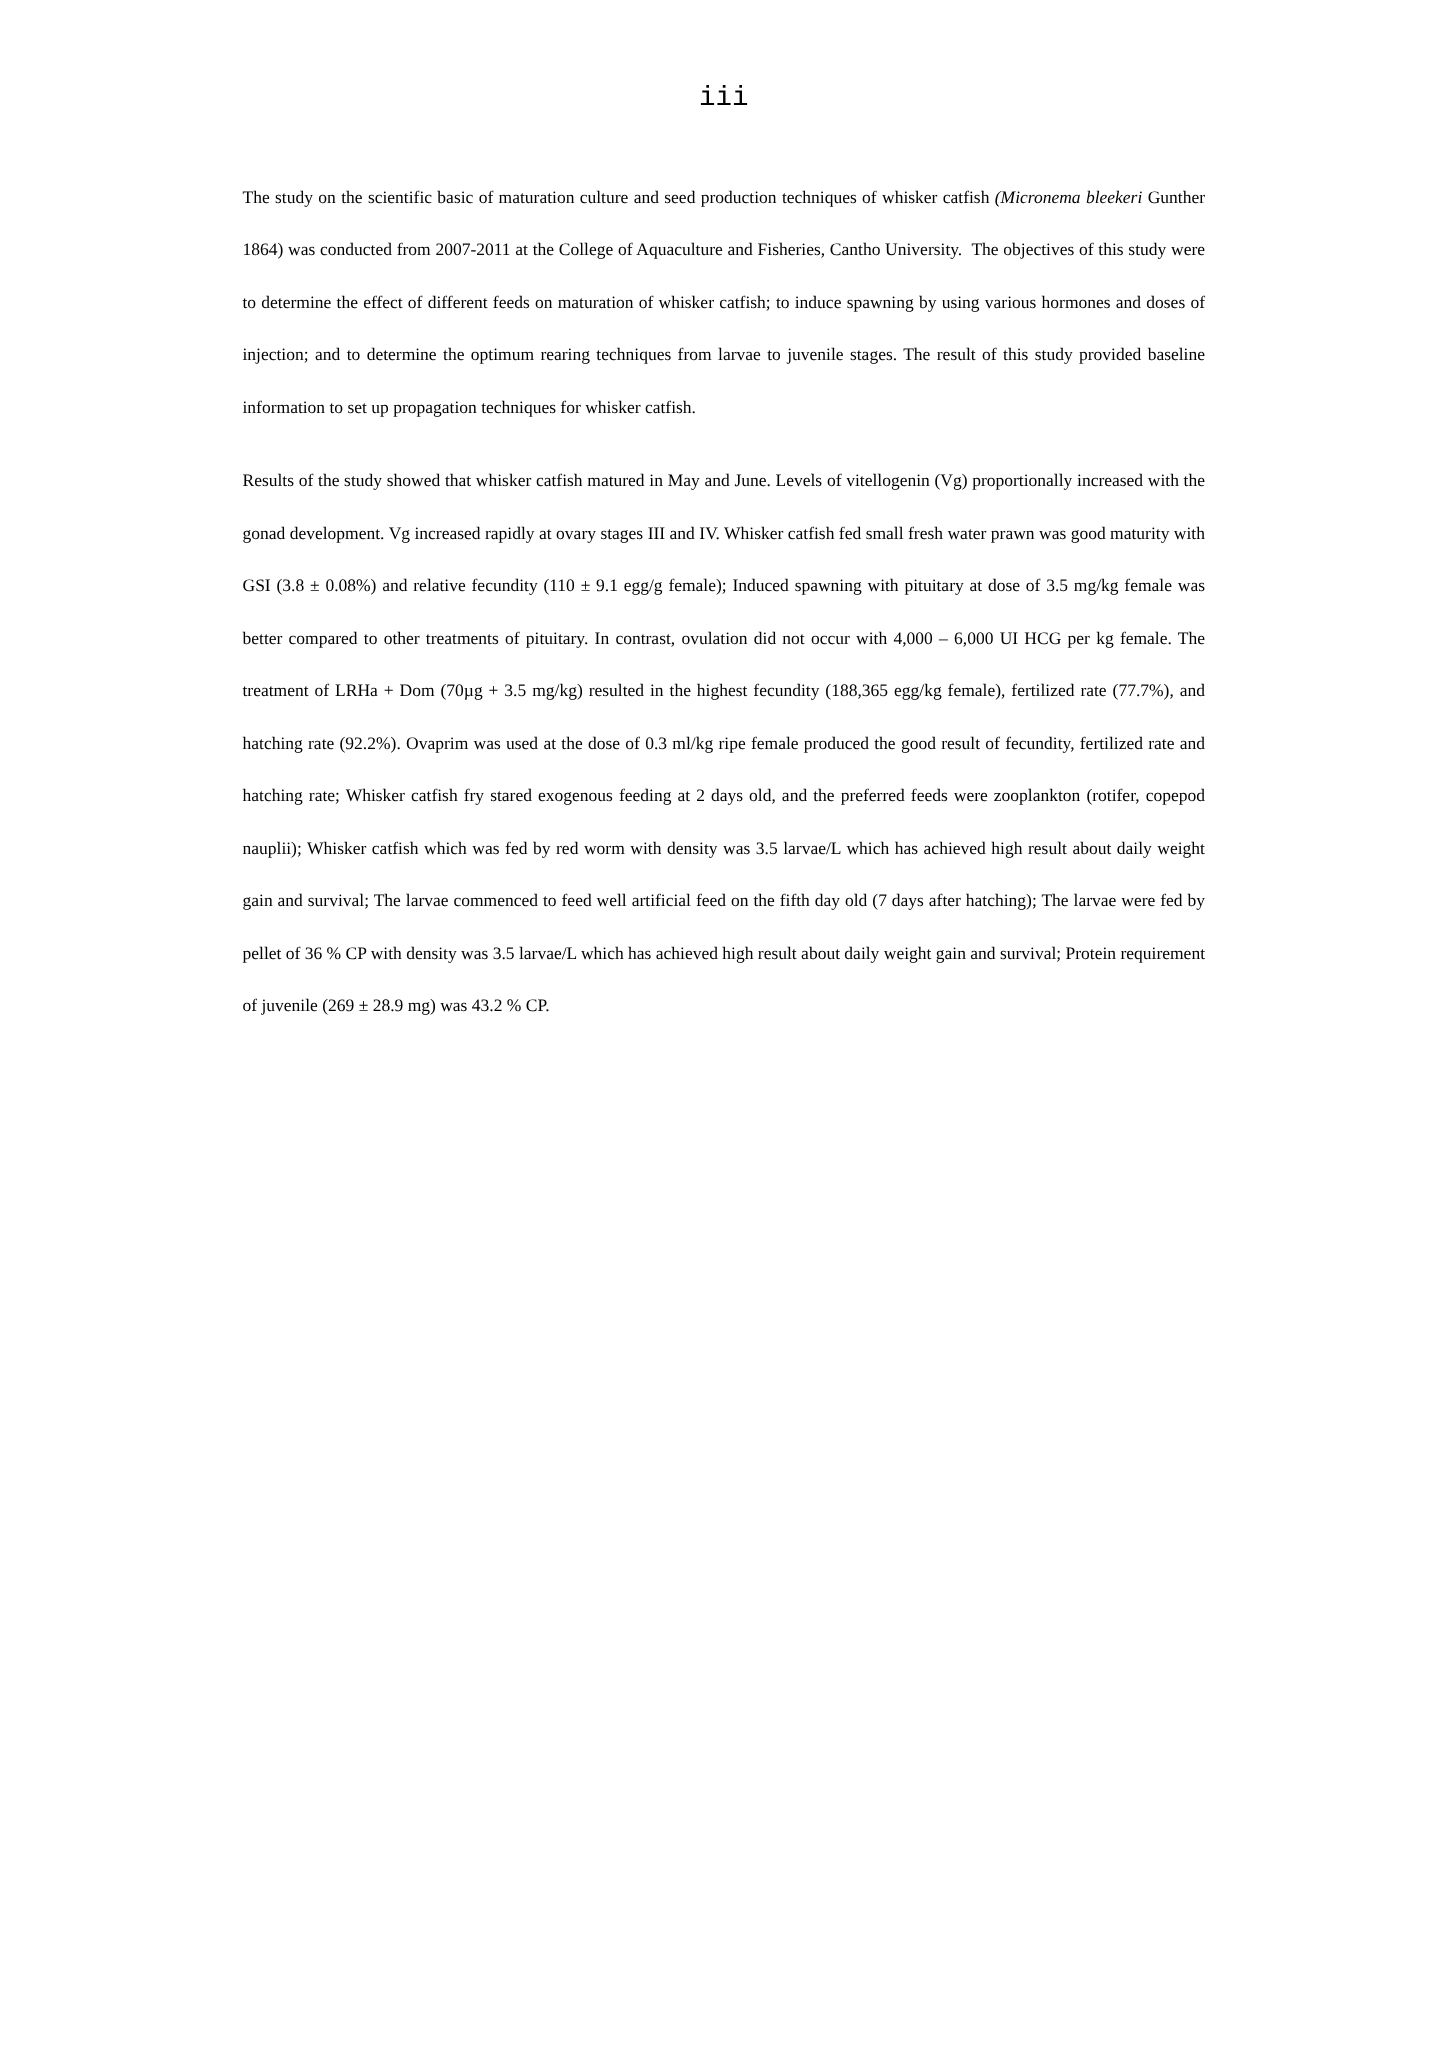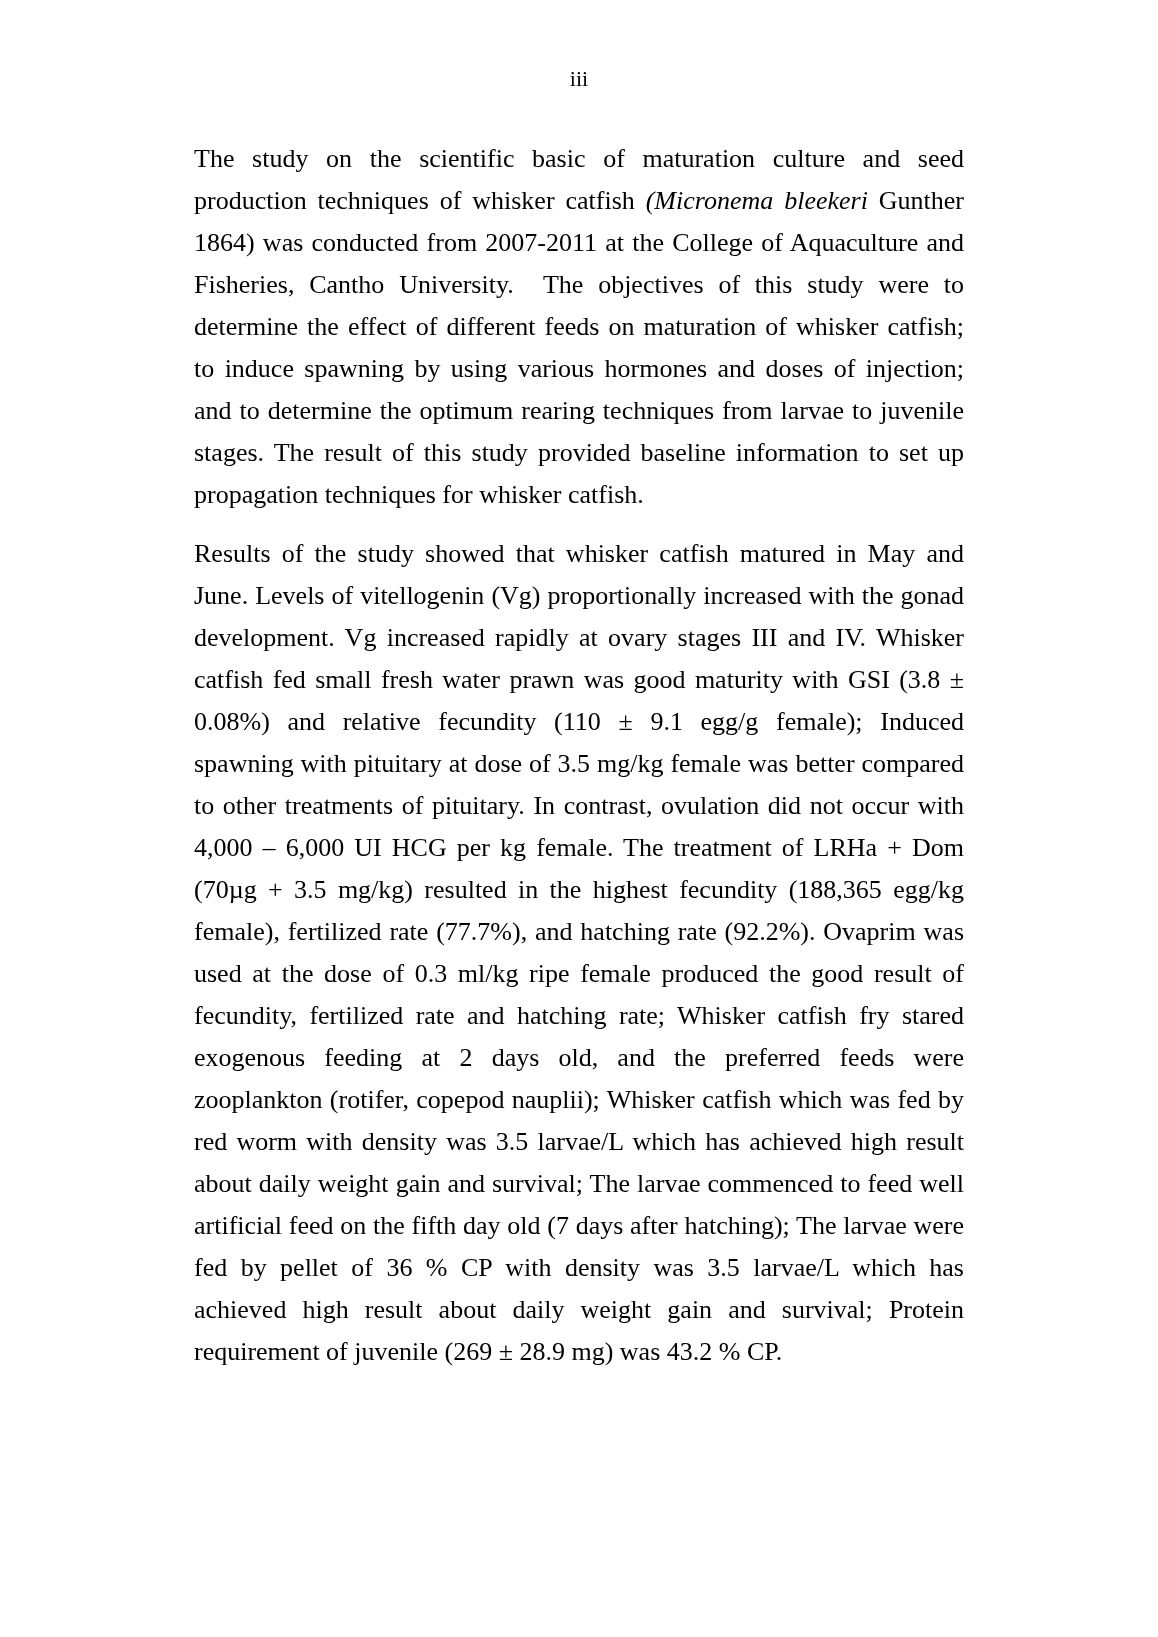--- a/index.html
+++ b/index.html
@@ -15,34 +15,35 @@
     font-family: "Liberation Serif", "DejaVu Serif", serif;
     position: relative;
     overflow: hidden;
     box-sizing: border-box;
   }
   .page-number {
     text-align: center;
     padding-top: 64px;
     font-size: 22px;
     line-height: 30px;
+    font-family: Liberation Mono, monospace;
   }
   .title {
     text-align: center;
     margin-top: 36px;
     font-size: 28px;
     font-weight: bold;
     letter-spacing: 0.5px;
   }
   .body-block {
     width: 770px;
     margin: 44px auto 0 auto;
   }
   p.para {
-    font-size: 26px;
+    font-size: 14px;
     line-height: 42px;
     text-align: justify;
     margin: 0 0 17px 0;
   }
   .italic {
     font-style: italic;
   }
 </style>
 </head>
 <body>

